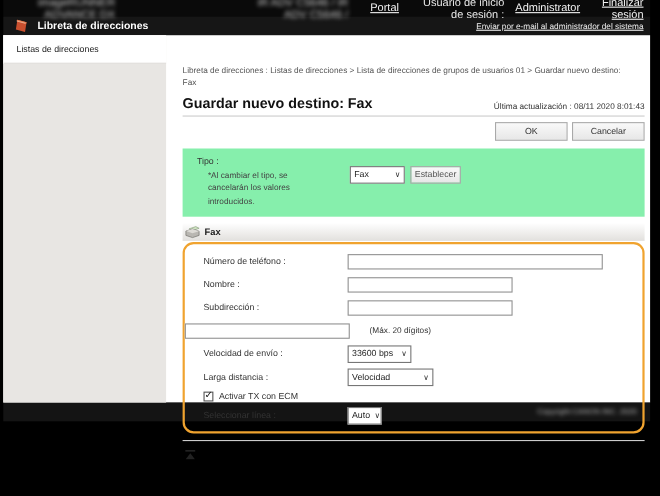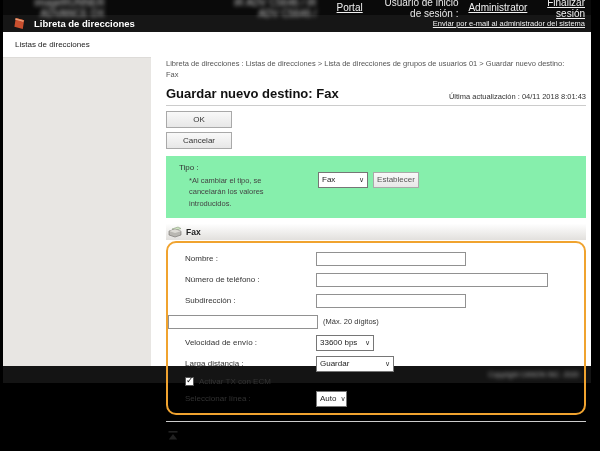--- a/index.html
+++ b/index.html
@@ -34,21 +34,21 @@
   .content { flex:1; padding:10px 5px 0 15px; }
 
   .breadcrumb { font-size:7.5px; color:#555; line-height:1.5; width:402px;margin-top:16px; }
   .crumb-link { color:#555; cursor:pointer; }
 
   .title-row { display:flex; align-items:flex-end; justify-content:space-between; margin-top:5px; }
   .page-title { font-size:13px; font-weight:bold; color:#111; }
   .updated { font-size:7.5px; color:#333; }
   .rule { border:none; border-top:1px solid #ccc; margin-top:4px; }
 
-  .btn-row { display:flex; justify-content:flex-end; gap:4px; margin-top:5px;flex-direction:column; }
+  .btn-row { display:flex; justify-content:flex-end; gap:4px; margin-top:5px; }
   .btn { width:66px; height:17px; font-size:8px; color:#333; text-align:center;
          line-height:15px; background:linear-gradient(#f9f9f9,#e7e7e7);
          border:1px solid #a9a9a9; cursor:pointer; }
   .btn.small { width:46px; height:16px; line-height:14px; color:#555; }
 
   
   .tipo-box { margin-top:7px; background:#86efac; padding:7px 0 9px 13px; display:flex; }
   .tipo-left { width:139px; }
   .tipo-label { font-size:8px; color:#333; }
   .tipo-note { font-size:7.5px; color:#444; margin-left:10px; margin-top:3px;
@@ -70,21 +70,21 @@
   .fax-icon { width:14px; height:12px; }
 
   .orange-box { border:2px solid #f0a32f; border-radius:10px; margin-top:1px;
                 padding:5px 0 4px 0; }
   .frow { display:flex; align-items:center; min-height:21px; }
   .frow.slim { min-height:14px; }
   .flabel { margin-left:17px; width:131px; font-size:8px; color:#333; flex-shrink:0; }
   .tinput { height:14px; border:1px solid #919191; background:#fff; font-size:8px;
             padding:0 2px; }
   .tinput.short { width:150px; } .tinput.long { width:232px; }
-  .fnote { font-size:7.5px; color:#333; margin-left:5px; }
+  .fnote { font-size:7.5px; color:#333; margin-left:18px; }
 
   .checkbox { width:9px; height:9px; border:1px solid #555; background:#fff;
               margin-left:17px; position:relative; cursor:pointer; flex-shrink:0; }
   .checkbox .mark { position:absolute; left:0px; top:-3px; font-size:9px; color:#111; }
   .cb-label { font-size:8px; color:#333; margin-left:5px; }
 
   .rule2 { border:none; border-top:1px solid #ccc; margin-top:6px; }
   .top-icon { margin-top:4px; margin-left:2px; display:inline-block; cursor:pointer; }
 
   
@@ -125,21 +125,21 @@
         <span>Listas de direcciones</span>
       </div>
     </div>
 
     <div class="content">
 
       <div class="breadcrumb"><span class="crumb-link">Libreta de direcciones</span><span> : </span><span class="crumb-link">Listas de direcciones</span><span> &gt; </span><span class="crumb-link">Lista de direcciones de grupos de usuarios 01</span><span> &gt; </span><span>Guardar nuevo destino: Fax</span></div>
 
       <div class="title-row">
         <span class="page-title">Guardar nuevo destino: Fax</span>
-        <span class="updated">Última actualización : 04/11 2018 8:01:43</span>
+        <span class="updated">Última actualización : 08/11 2020 8:01:43</span>
       </div>
       <hr class="rule">
 
       <div class="btn-row">
         <div class="btn">OK</div>
         <div class="btn">Cancelar</div>
       </div>
 
       
       <div class="tipo-box">
@@ -163,27 +163,27 @@
           <path d="M1,5 L7,3.2 L13,5.2 L13,9 L7,11 L1,9 Z" fill="#b9b7b2" stroke="#6e6c68" stroke-width="0.6"></path>
           <polygon points="1,5 7,3.2 13,5.2 7,7" fill="#dddbd6"></polygon>
         </svg>
         <span class="fax-title">Fax</span>
       </div>
 
       
       <div class="orange-box">
 
         <div class="frow">
+          <span class="flabel">Número de teléfono :</span>
+          <input class="tinput long" type="text" value="" style="">
+        </div>
+
+        <div class="frow">
           <span class="flabel">Nombre :</span>
           <input class="tinput short" type="text" value="" style="">
-        </div>
-
-        <div class="frow">
-          <span class="flabel">Número de teléfono :</span>
-          <input class="tinput long" type="text" value="" style="">
         </div>
 
         <div class="frow">
           <span class="flabel">Subdirección :</span>
           <input class="tinput short" type="text" value="" style="">
         </div>
 
         <div class="frow">
           <input class="tinput short" type="text" value="" style="">
           <span class="fnote">(Máx. 20 dígitos)</span>
@@ -193,21 +193,21 @@
           <span class="flabel">Velocidad de envío :</span>
           <div class="select w56">
             <span>33600 bps</span>
             <span class="chev">∨</span>
           </div>
         </div>
 
         <div class="frow">
           <span class="flabel">Larga distancia :</span>
           <div class="select w78">
-            <span>Guardar</span>
+            <span>Velocidad</span>
             <span class="chev">∨</span>
           </div>
         </div>
 
         <div class="frow slim">
           <span class="checkbox">
             <span class="mark">✓</span>
           </span>
           <span class="cb-label">Activar TX con ECM</span>
         </div>

